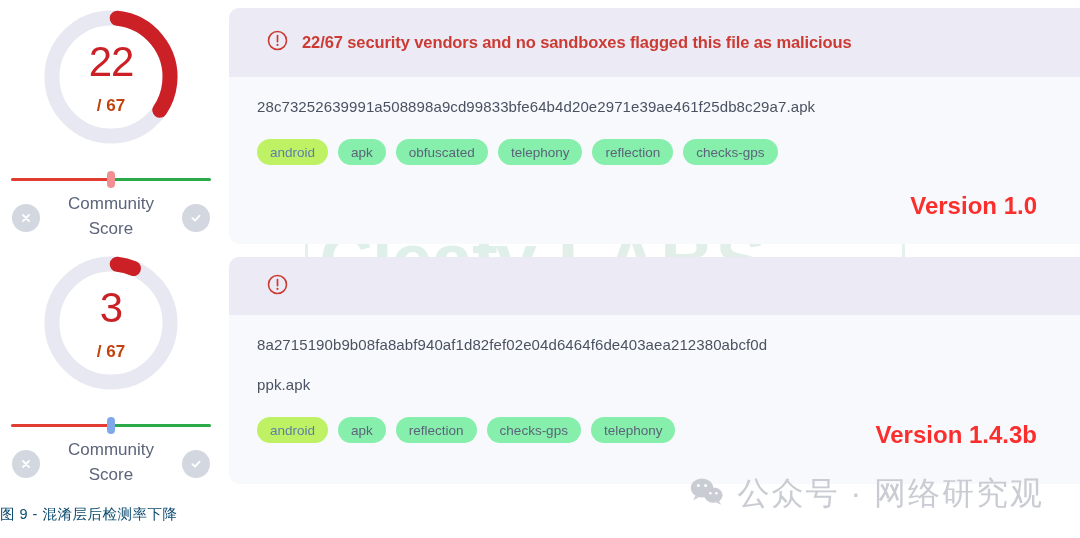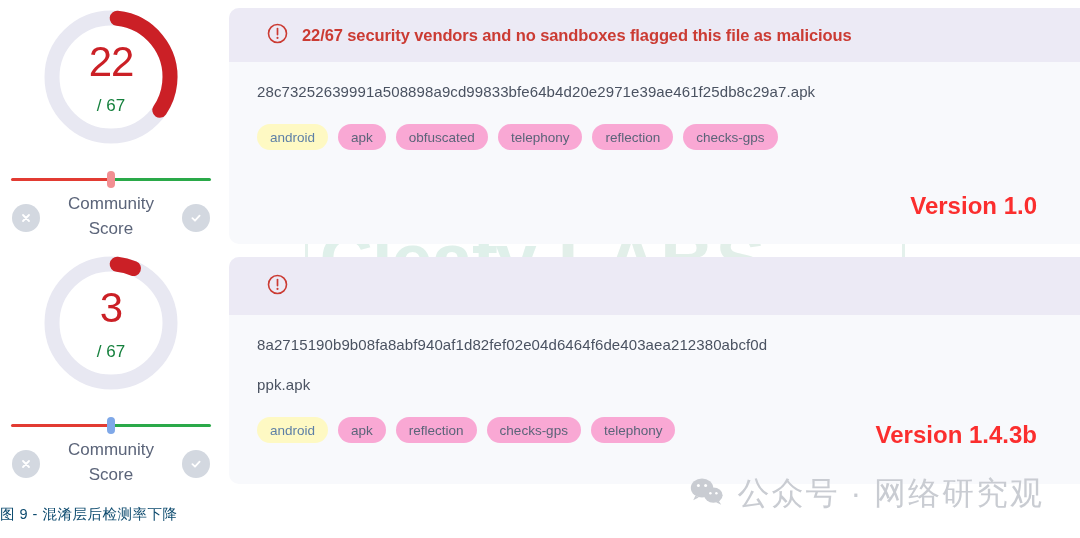--- a/index.html
+++ b/index.html
@@ -92,23 +92,24 @@
   }
   .gauge-num {
     font-size: 42px;
     font-weight: 400;
     color: #cb2026;
     line-height: 1;
     letter-spacing: -1px;
   }
   .gauge-den {
     font-size: 17px;
-    color: #15803d;
+    color: #c2410c;
     margin-top: 14px;
     line-height: 1;
+    font-weight: bold;
   }
 
   
   .slider-row {
     position: relative;
     width: 200px;
     height: 12px;
     margin: 22px auto 0 auto;
   }
   .slider-track { position: absolute; top: 4px; height: 3px; border-radius: 2px; }
@@ -174,21 +175,21 @@
   .card.first  { height: 236px; }
   .card.second { height: 227px; margin-top: 13px; }
 
   .alert-banner {
     background: #eceaf5;
     display: flex;
     align-items: center;
     gap: 14px;
     padding: 0 0 0 38px;
   }
-  .card.first .alert-banner  { height: 54px; }
+  .card.first .alert-banner  { height: 69px; }
   .card.second .alert-banner { height: 58px; }
 
   .alert-icon { flex: 0 0 auto; display: block; }
   .alert-text {
     font-size: 16.5px;
     font-weight: 700;
     color: #cb3b33;
     letter-spacing: -0.1px;
     white-space: nowrap;
   }
@@ -208,28 +209,28 @@
   .tag-row {
     display: flex;
     align-items: center;
     gap: 10px;
     margin-top: 22px;
   }
   .tag {
     height: 26px;
     padding: 0 13px;
     border-radius: 13px;
-    background: #f9a8d4;
+    background: #86efac;
     color: #5b6479;
     font-size: 13.5px;
     display: flex;
     align-items: center;
     white-space: nowrap;
   }
-  .tag.highlight { background: #fef9c3; color: #5d7fa6; }
+  .tag.highlight { background: #bef264; color: #5d7fa6; }
 
   .version-badge {
     position: absolute;
     font-size: 24px;
     font-weight: 700;
     color: #fb2e2e;
     white-space: nowrap;
   }
   .card.first  .version-badge { right: 43px; bottom: 24px; }
   .card.second .version-badge { right: 43px; bottom: 35px; }

